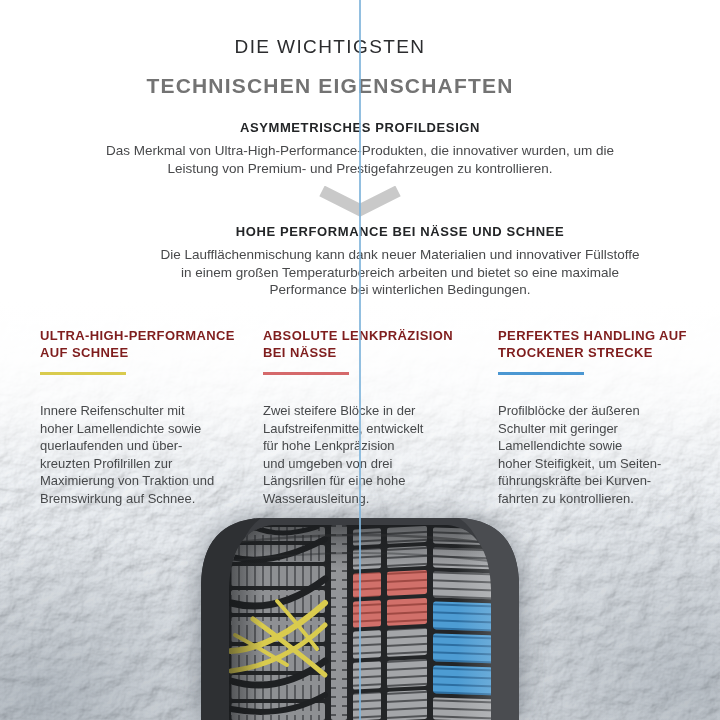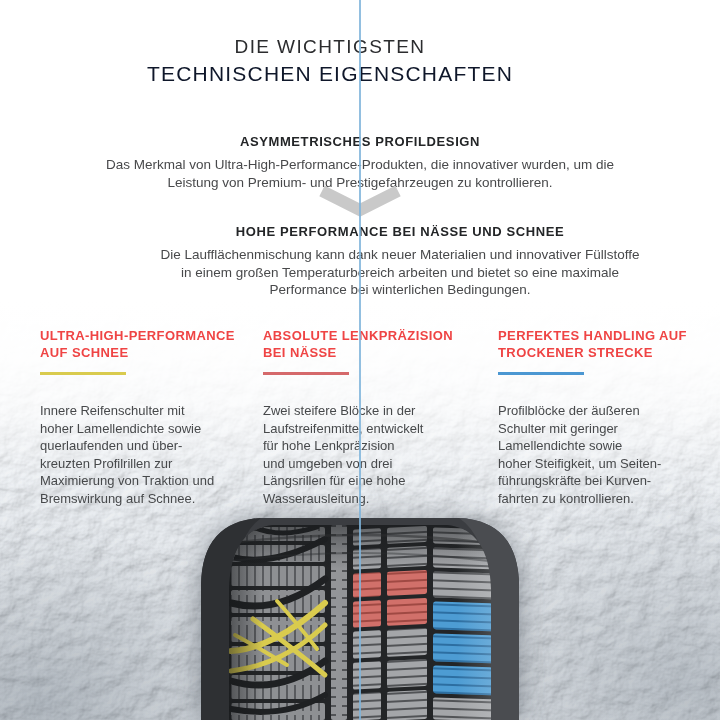--- a/index.html
+++ b/index.html
@@ -16,35 +16,35 @@
       linear-gradient(rgba(160,175,190,0.10), rgba(95,110,125,0.18));}
   .white-fade{position:absolute;left:0;top:0;width:720px;height:420px;z-index:3;
     background:linear-gradient(180deg,
       rgba(255,255,255,1) 0%, rgba(255,255,255,0.96) 13%,
       rgba(255,255,255,0.78) 25%, rgba(255,255,255,0.42) 35%,
       rgba(255,255,255,0.12) 44%, rgba(255,255,255,0) 52%);}
 
   
   .title{position:absolute;top:36px;left:0;width:660px;text-align:center;z-index:4;}
   .title-line1{font-size:19px;font-weight:400;letter-spacing:1.4px;color:#2b2c2e;}
-  .title-line2{font-size:21px;font-weight:400;letter-spacing:1.2px;color:#0f172a;margin-top:4px;}
+  .title-line2{font-size:21px;font-weight:700;letter-spacing:1.2px;color:#737373;margin-top:16px;}
 
   .intro{position:absolute;left:0;width:720px;text-align:center;z-index:4;}
   .intro-heading{font-size:13px;font-weight:700;letter-spacing:.6px;color:#232527;}
   .intro-body{margin-top:7px;font-size:13.5px;line-height:17.5px;color:#48494b;white-space:pre-line;}
-  #intro-1{top:134px;}
+  #intro-1{top:120px;}
   #intro-2{top:224px;padding-left:40px;}
 
   .chevron-wrap{position:absolute;top:186px;left:316px;width:88px;height:32px;z-index:4;}
 
   .feature{position:absolute;top:328px;width:205px;z-index:4;}
   #feature-1{left:40px;}
   #feature-2{left:263px;}
   #feature-3{left:498px;}
-  .f-head{font-size:13px;font-weight:700;line-height:16.5px;letter-spacing:.4px;color:#ef4444;white-space:pre-line;}
+  .f-head{font-size:13px;font-weight:700;line-height:16.5px;letter-spacing:.4px;color:#7f1d1d;white-space:pre-line;}
   .f-underline{width:86px;height:3px;margin-top:11px;background:#999;}
   .f-body{margin-top:27px;font-size:13px;line-height:17.5px;color:#47494b;white-space:pre-line;}
 
   
   .vline{position:absolute;left:359px;top:0;width:2px;height:720px;z-index:9;
          background:var(--center-line,#7fb4da);opacity:.85;}
 
   
   .tire-wrap{position:absolute;left:195px;top:503px;width:330px;height:217px;z-index:5;
              filter:drop-shadow(0 2px 14px rgba(30,40,50,0.45));}

